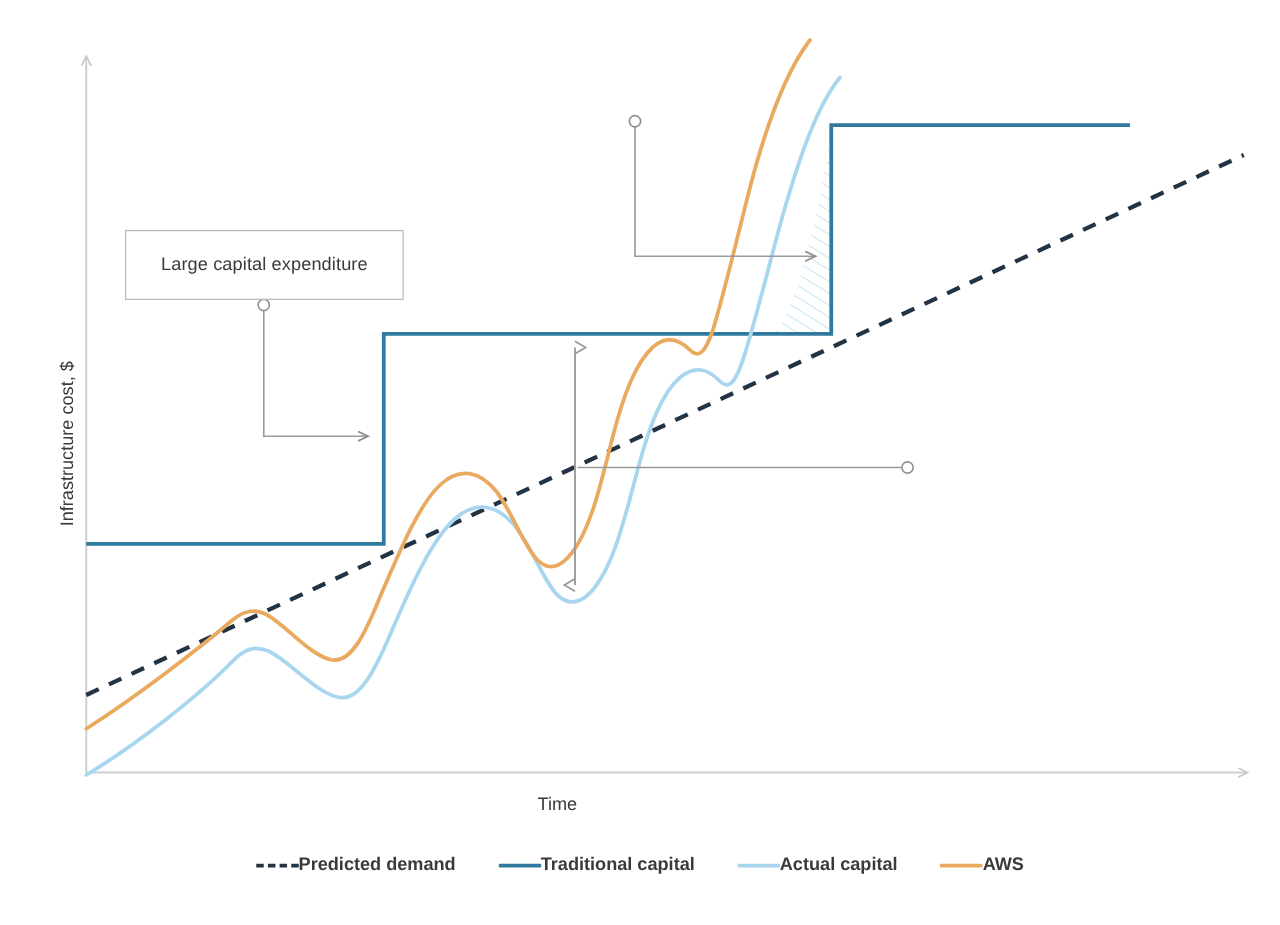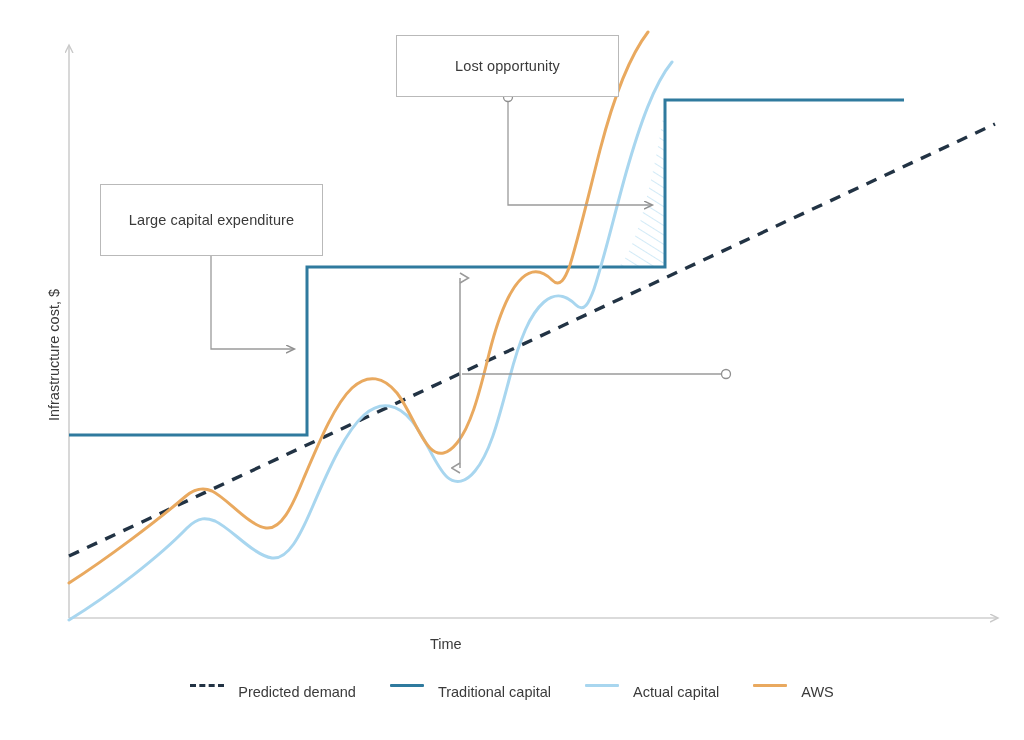--- a/index.html
+++ b/index.html
@@ -30,21 +30,21 @@
     background: #ffffff;
     box-sizing: border-box;
     display: flex;
     align-items: center;
     justify-content: center;
     font-size: 14.5px;
     color: #3a3a3a;
     letter-spacing: 0.1px;
   }
   #anno-lost-opportunity { left: 396px; top: 35px; width: 223px; height: 62px; }
-  #anno-large-capex      { left: 100px; top: 184px; width: 223px; height: 72px; }
+  #anno-large-capex      { left: 100px; top: 184px; width: 223px; height: 56px; }
   #anno-opportunity-cost { left: 726px; top: 345px; width: 224px; height: 59px; }
 
   #y-axis-label {
     position: absolute;
     left: 0px;
     top: 0px;
     width: 300px;
     transform: rotate(-90deg);
     transform-origin: 0 0;
     translate: 46px 505px;
@@ -69,22 +69,22 @@
     width: 1024px;
     display: flex;
     align-items: center;
     justify-content: center;
     gap: 34px;
     font-size: 14.5px;
     color: #3a3a3a;
   }
   .legend-item {
     display: flex;
-    align-items: flex-start;
-    gap: 14px;
+    align-items: center;
+    font-weight: bold;
   }
   .legend-swatch {
     display: block;
     width: 34px;
     height: 3px;
     border-radius: 1px;
   }
   .legend-swatch.dashed {
     height: 0;
     border-top: 3px dashed #223344;
@@ -180,23 +180,20 @@
 
       <g>
         <line x1="721" y1="374" x2="462" y2="374" stroke="#9a9a9a" stroke-width="1.3"></line>
         <circle cx="726" cy="374" r="4.5" fill="#ffffff" stroke="#8f8f8f" stroke-width="1.3"></circle>
       </g>
 
       <line x1="460" y1="278" x2="460" y2="468" stroke="#9a9a9a" stroke-width="1.5" marker-start="url(#arrow-dim-up)" marker-end="url(#arrow-dim-down)"></line>
     </g>
   </svg>
 
-  <div class="anno-box" id="anno-lost-opportunity">
-    <span>Lost opportunity</span>
-  </div>
 
   <div class="anno-box" id="anno-large-capex">
     <span>Large capital expenditure</span>
   </div>
 
 
   <div id="y-axis-label">Infrastructure cost, $</div>
   <div id="x-axis-label">Time</div>
 
   <div id="legend">

